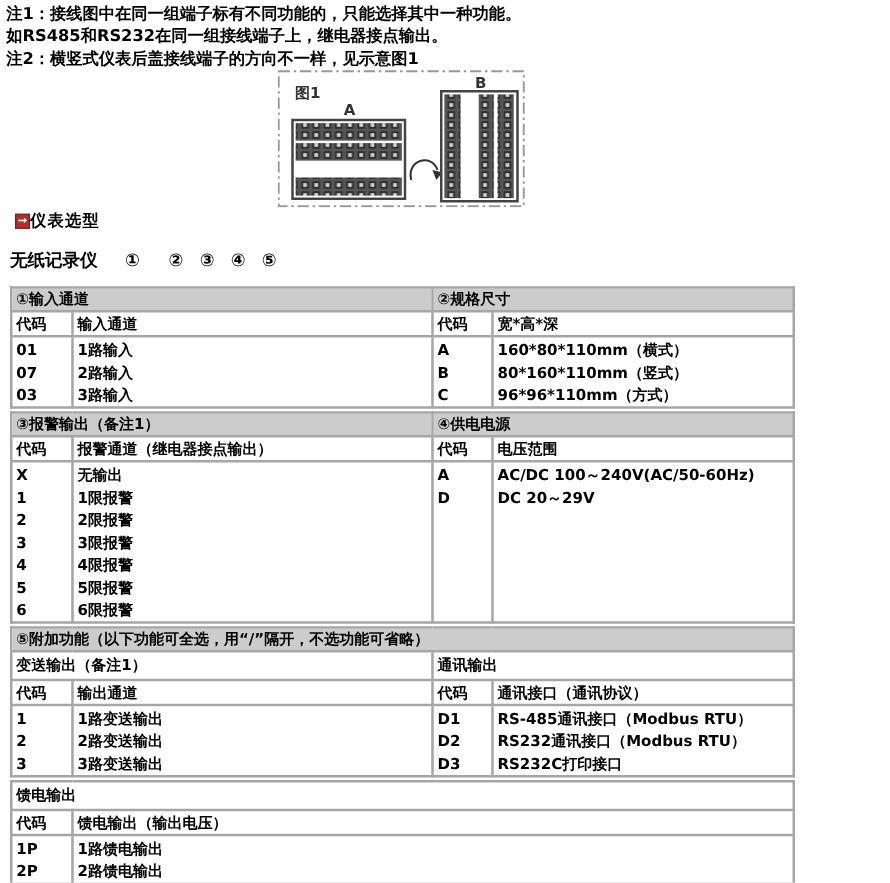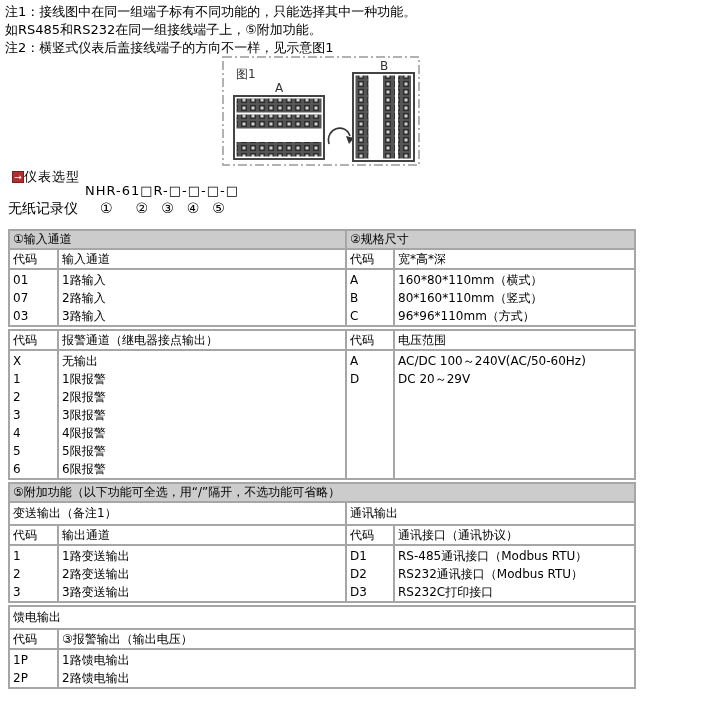--- a/index.html
+++ b/index.html
@@ -2,21 +2,21 @@
 <html><head>
 <meta charset="utf-8">
 <style>
   * { box-sizing: border-box; margin: 0; padding: 0; }
   html, body { background: #ffffff; }
   body {
     width: 712px; height: 706px; position: relative; overflow: hidden;
     font-family: "DejaVu Sans", "Liberation Sans", sans-serif;
     color: #000; font-size: 13px;
   }
-  .page { position: relative; width: 648px; height: 706px; }
+  .page { position: relative; width: 648px; height: 706px; font-weight: bold; }
 
   
   .notes { position: absolute; left: 5px; top: 3px; line-height: 18px; white-space: nowrap; }
 
   
   .figure { position: absolute; left: 222px; top: 56px; width: 198px; height: 110px; text-align: center; }
 
   
   .sel-title { position: absolute; left: 12px; top: 168px; display: flex; align-items: center; }
   .bullet {
@@ -46,21 +46,21 @@
   tr.data td { vertical-align: top; padding-top: 1px; margin-left: 35px; }
   .ln { height: 18px; line-height: 18px; white-space: nowrap; }
 </style>
 </head>
 <body>
 
 <div class="page">
 
   <div class="notes">
     <div>注1：接线图中在同一组端子标有不同功能的，只能选择其中一种功能。</div>
-    <div>如RS485和RS232在同一组接线端子上，⑤附加功能。</div>
+    <div>如RS485和RS232在同一组接线端子上，继电器接点输出。</div>
     <div>注2：横竖式仪表后盖接线端子的方向不一样，见示意图1</div>
   </div>
 
   <div class="figure">
     <svg width="198" height="110" viewBox="0 0 198 110">
       <defs>
         <pattern id="term" width="9" height="8" patternUnits="userSpaceOnUse">
           <rect width="9" height="8" fill="#555"></rect>
           <rect x="1" y="1" width="6" height="6" fill="#2e2e2e"></rect>
           <rect x="2.5" y="2.5" width="3" height="3" fill="#cfcfcf"></rect>
@@ -89,21 +89,20 @@
         <rect x="161" y="19.5" width="12" height="83" fill="url(#term)"></rect>
         <rect x="176" y="19.5" width="13" height="83" fill="url(#term)"></rect>
       </g>
     </svg>
   </div>
 
   <div class="sel-title">
     <span class="bullet">→</span>
     <span class="t">仪表选型</span>
   </div>
-  <div class="model">NHR-61□R-□-□-□-□</div>
   <div class="product-line">
     <span>无纸记录仪</span><span class="mark m1">①</span><span class="mark m2">②</span><span class="mark m3">③</span><span class="mark m4">④</span><span class="mark m5">⑤</span>
   </div>
 
   <div class="tables">
 
     <table class="spec">
       <colgroup>
           <col style="width:49px">
           <col style="width:288px">
@@ -147,20 +146,24 @@
       </table>
 
     <table class="spec">
       <colgroup>
           <col style="width:49px">
           <col style="width:288px">
           <col style="width:48px">
           <col style="width:241px">
         </colgroup>
       <tbody>
+          <tr class="sec">
+        <td colspan="2">③报警输出（备注1）</td>
+        <td colspan="2">④供电电源</td>
+      </tr>
       <tr class="sub">
         <td>代码</td>
         <td>报警通道（继电器接点输出）</td>
         <td>代码</td>
         <td>电压范围</td>
       </tr>
       <tr class="data">
         <td>
           <div class="ln">X</div>
           <div class="ln">1</div>
@@ -241,21 +244,21 @@
       <colgroup>
           <col style="width:49px">
           <col style="width:577px">
         </colgroup>
       <tbody>
           <tr class="mid">
         <td colspan="2">馈电输出</td>
       </tr>
       <tr class="sub">
         <td>代码</td>
-        <td>③报警输出（输出电压）</td>
+        <td>馈电输出（输出电压）</td>
       </tr>
       <tr class="data">
         <td>
           <div class="ln">1P</div>
           <div class="ln">2P</div>
 
         </td>
         <td>
           <div class="ln">1路馈电输出</div>
           <div class="ln">2路馈电输出</div>

